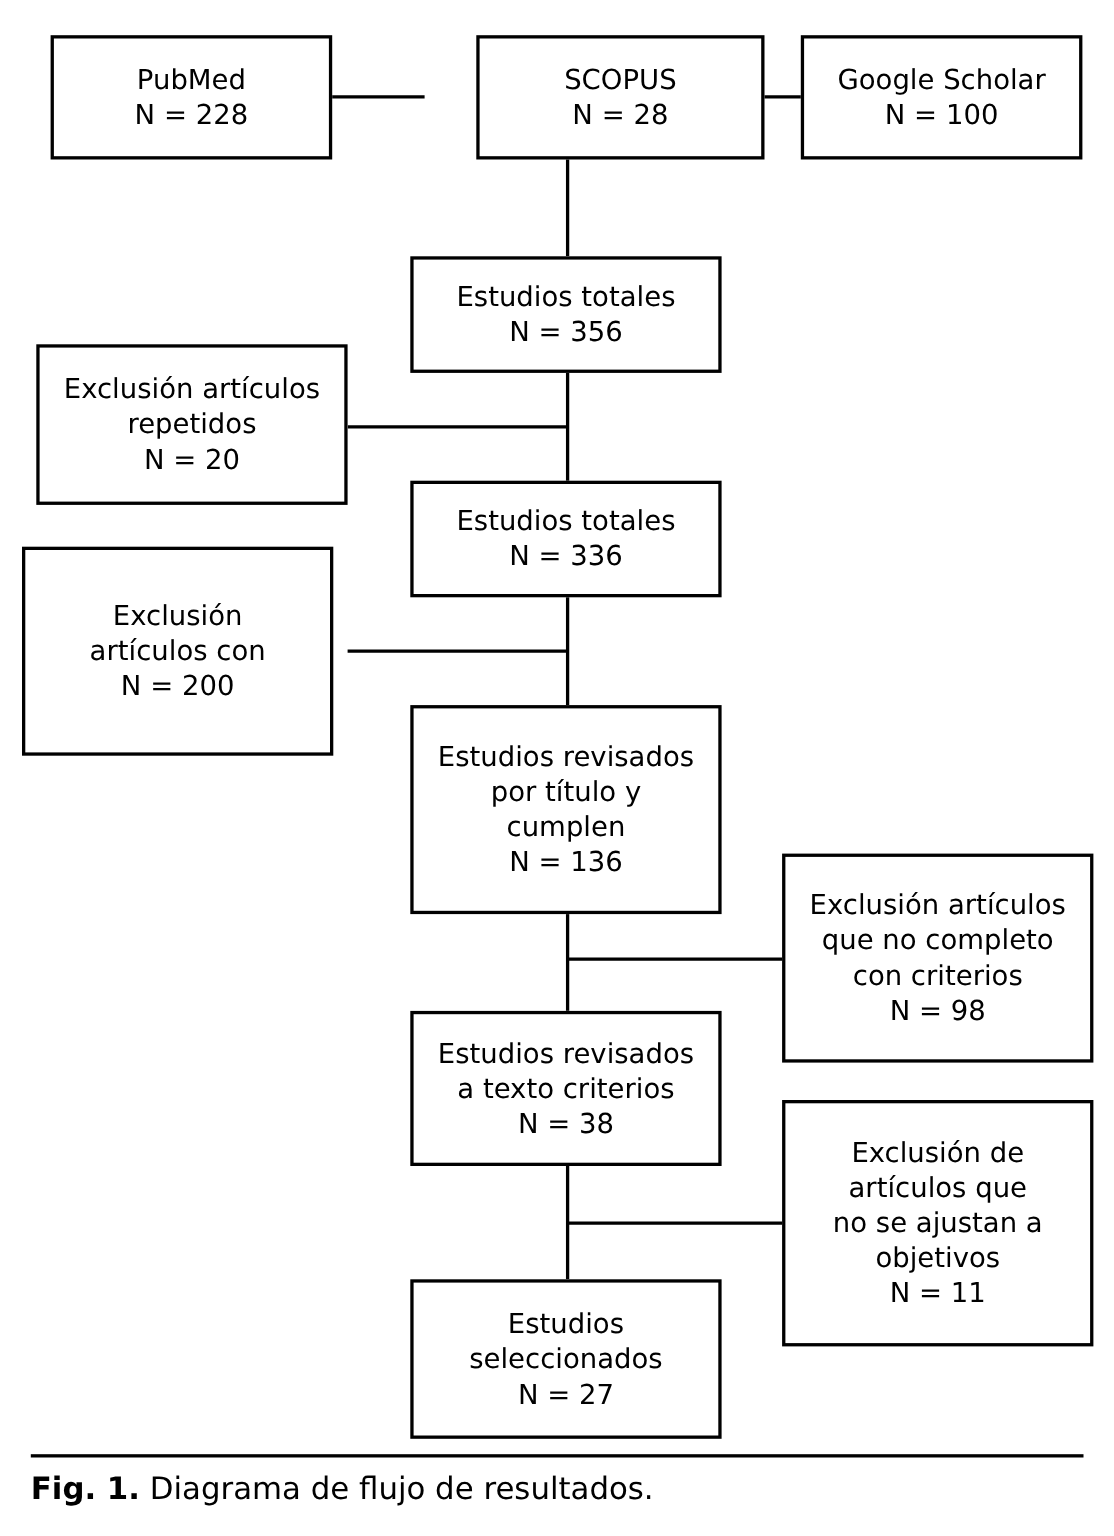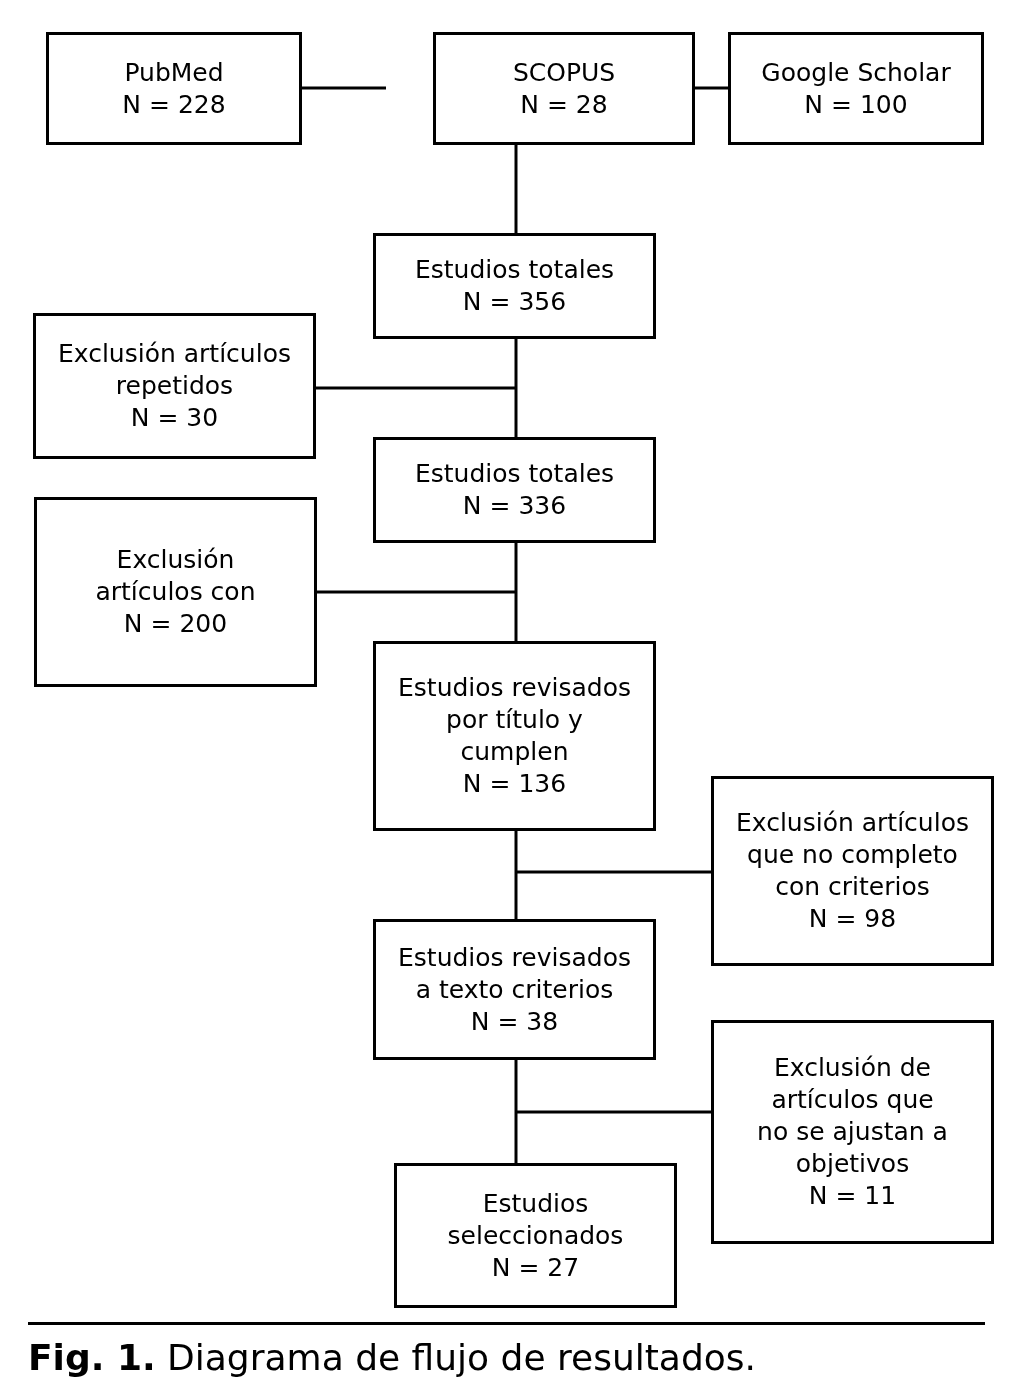--- a/index.html
+++ b/index.html
@@ -54,21 +54,21 @@
     width: 957px;
     height: 3px;
     background: #000000;
     z-index: 2;
   }
   .caption {
     position: absolute;
     left: 28px;
     top: 1337px;
     width: 960px;
-    font-size: 36px;
+    font-size: 28px;
     white-space: nowrap;
     z-index: 2;
   }
   .caption b {
     font-weight: bold;
   }
 </style>
 </head>
 <body>
 
@@ -117,29 +117,29 @@
   </div>
 
   <div class="box" style="left:373px; top:233px; width:283px; height:106px;">
     <span class="ln">Estudios totales</span>
     <span class="ln">N = 356</span>
   </div>
 
   <div class="box" style="left:33px; top:313px; width:283px; height:146px;">
     <span class="ln">Exclusión artículos</span>
     <span class="ln">repetidos</span>
-    <span class="ln">N = 30</span>
+    <span class="ln">N = 20</span>
   </div>
 
   <div class="box" style="left:373px; top:437px; width:283px; height:106px;">
     <span class="ln">Estudios totales</span>
     <span class="ln">N = 336</span>
   </div>
 
-  <div class="box" style="left:34px; top:497px; width:283px; height:190px;">
+  <div class="box" style="left:20px; top:497px; width:283px; height:190px;">
     <span class="ln">Exclusión</span>
     <span class="ln">artículos con</span>
     <span class="ln">N = 200</span>
   </div>
 
   <div class="box" style="left:373px; top:641px; width:283px; height:190px;">
     <span class="ln">Estudios revisados</span>
     <span class="ln">por título y</span>
     <span class="ln">cumplen</span>
     <span class="ln">N = 136</span>
@@ -151,29 +151,29 @@
     <span class="ln">con criterios</span>
     <span class="ln">N = 98</span>
   </div>
 
   <div class="box" style="left:373px; top:919px; width:283px; height:141px;">
     <span class="ln">Estudios revisados</span>
     <span class="ln">a texto criterios</span>
     <span class="ln">N = 38</span>
   </div>
 
-  <div class="box" style="left:711px; top:1000px; width:283px; height:224px;margin-top:20px;">
+  <div class="box" style="left:711px; top:1000px; width:283px; height:224px;">
     <span class="ln">Exclusión de</span>
     <span class="ln">artículos que</span>
     <span class="ln">no se ajustan a</span>
     <span class="ln">objetivos</span>
     <span class="ln">N = 11</span>
   </div>
 
-  <div class="box" style="left:373px; top:1163px; width:283px; height:145px;margin-left:21px;">
+  <div class="box" style="left:373px; top:1163px; width:283px; height:145px;">
     <span class="ln">Estudios</span>
     <span class="ln">seleccionados</span>
     <span class="ln">N = 27</span>
   </div>
 
   <div class="caption-rule"></div>
 
   <div class="caption">
     <b>Fig. 1.</b><span> Diagrama de flujo de resultados.</span>
   </div>

